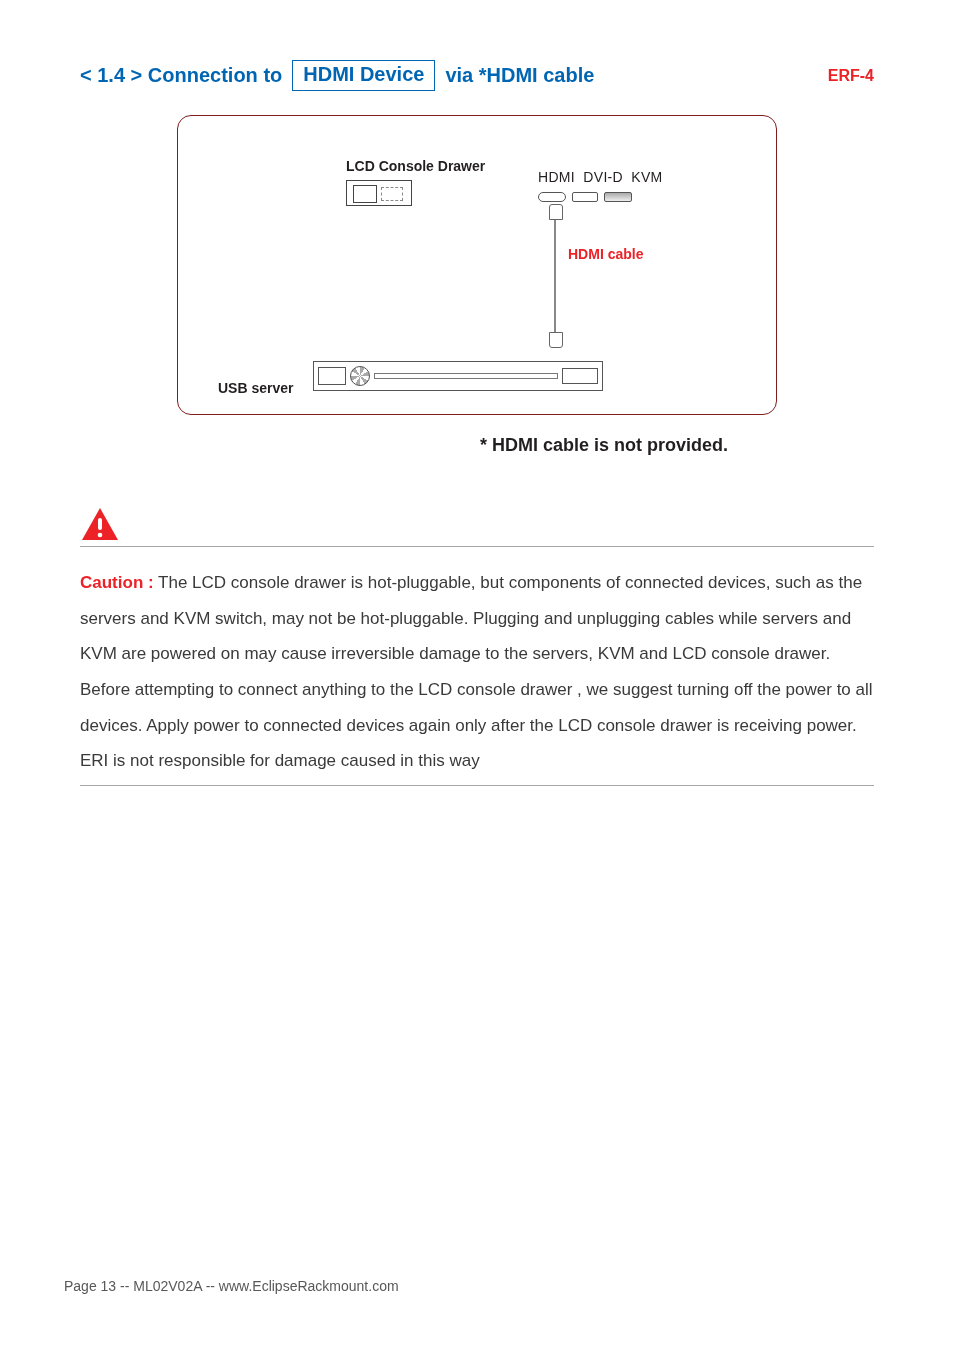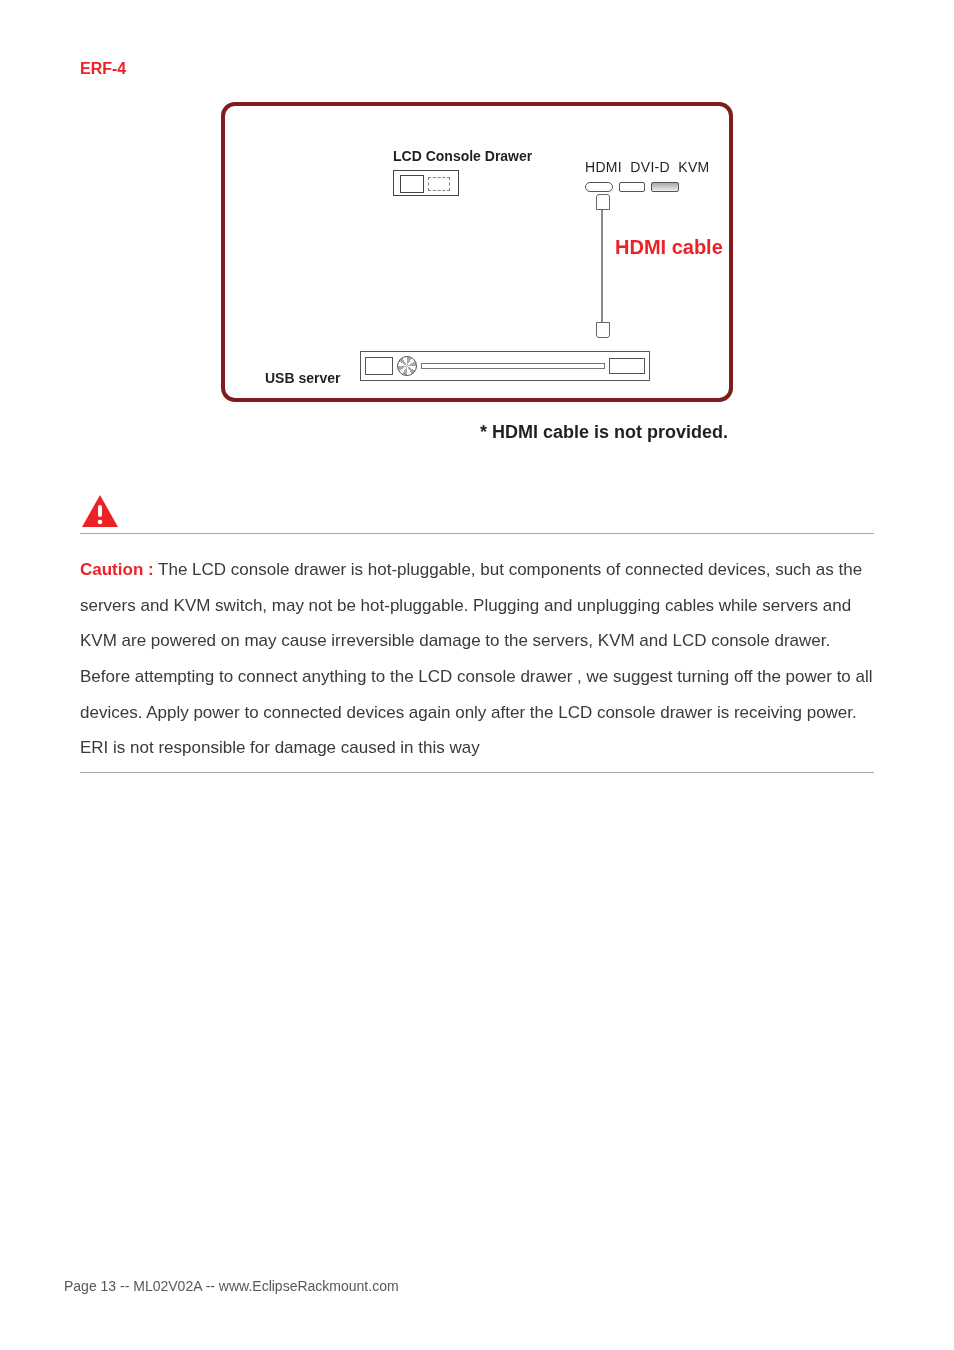--- a/index.html
+++ b/index.html
@@ -29,26 +29,26 @@
   .boxed {
     border: 1px solid #0066b3;
     padding: 2px 10px 4px 10px;
   }
   .product-code {
     color: #ec2227;
     font-weight: bold;
     font-size: 16px;
   }
   .diagram-frame {
-    border: 4px solid #7f1d1d;
+    border: 1px solid #7f1d1d;
     border-radius: 14px;
     height: 300px;
     position: relative;
     margin: 0 auto 20px auto;
-    width: 512px;
+    width: 600px;
   }
   .lcd-title {
     position: absolute;
     top: 42px; left: 168px;
     font-weight: bold;
     font-size: 14px;
     color: #231f20;
   }
   .lcd-box {
     position: absolute;
@@ -77,21 +77,21 @@
     display:flex; gap:6px; align-items:center;
   }
   .port-icons span {
     display:inline-block; border:1px solid #555;
     width:26px; height:10px; border-radius:2px;
   }
   .port-icons span:first-child { width:28px; border-radius:5px; }
   .port-icons span:last-child { width:28px; background:linear-gradient(#aaa,#eee); }
   .hdmi-cable-label {
     position:absolute; top:130px; left:390px;
-    font-weight:bold; font-size:20px; color:#ec2227;
+    font-weight:bold; font-size:14px; color:#ec2227;
   }
   .cable-line {
     position:absolute; left:376px; top:90px; width:2px; height:140px;
     background:#888;
   }
   .cable-line::before, .cable-line::after {
     content:""; position:absolute; left:-5px; width:12px; height:14px;
     border:1px solid #666; background:#fff;
   }
   .cable-line::before { top:-2px; border-top-left-radius:3px; border-top-right-radius:3px;}
@@ -134,20 +134,25 @@
     position:absolute;
     left:64px; bottom:56px;
     font-size:14px;
     color:#58585a;
   }
 </style>
 </head>
 <body>
 
 <div class="header-row">
+  <div class="title-group">
+    <span>&lt; 1.4 &gt; Connection to</span>
+    <span class="boxed">HDMI Device</span>
+    <span>via *HDMI cable</span>
+  </div>
   <div class="product-code">ERF-4</div>
 </div>
 
 <div class="diagram-frame">
   <div class="lcd-title">LCD Console Drawer</div>
   <div class="lcd-box"></div>
   <div class="port-labels">HDMI  DVI-D  KVM</div>
   <div class="port-icons">
     <span></span>
     <span></span>

